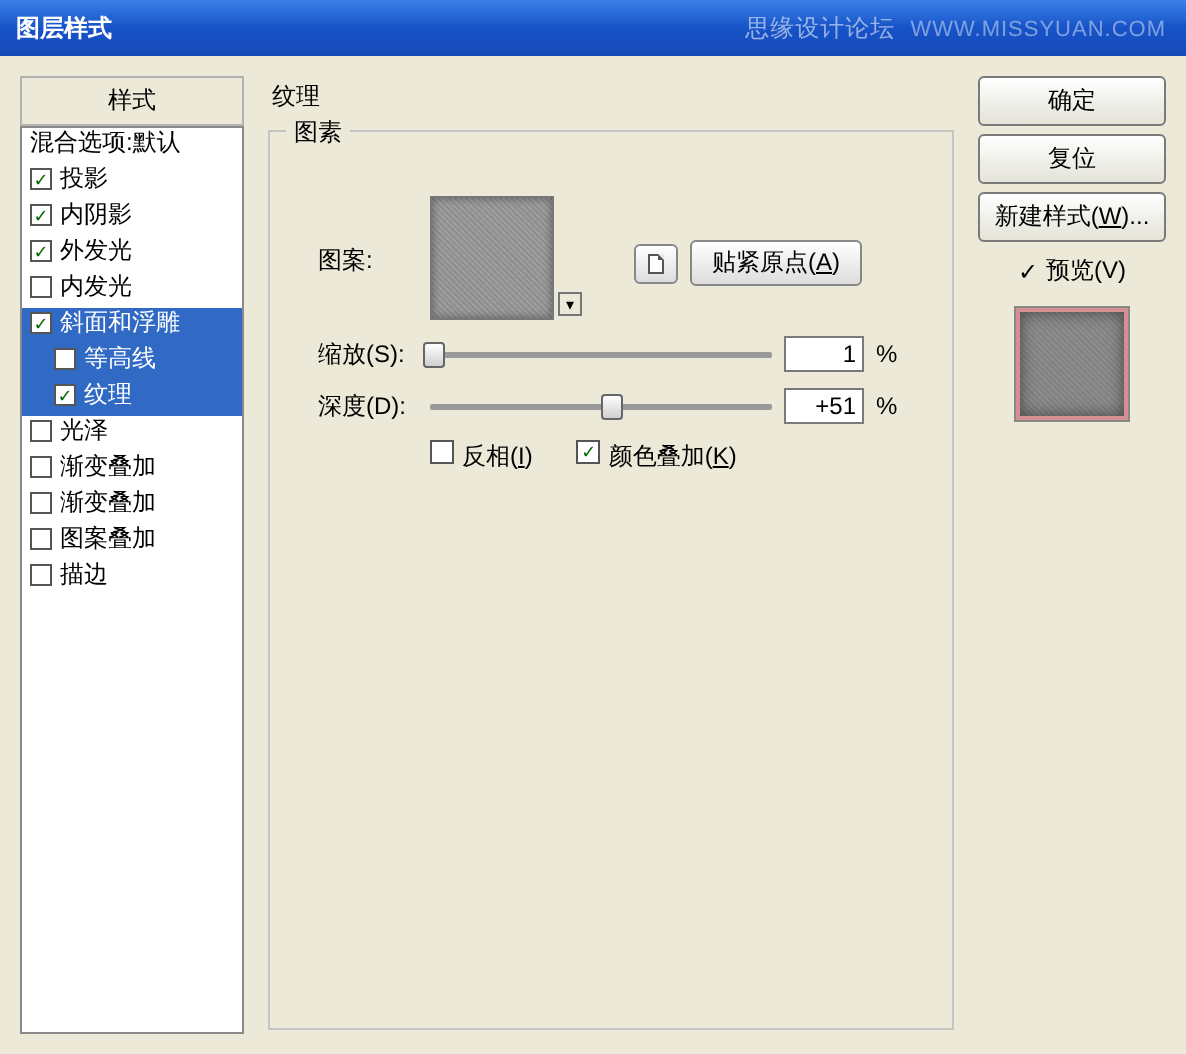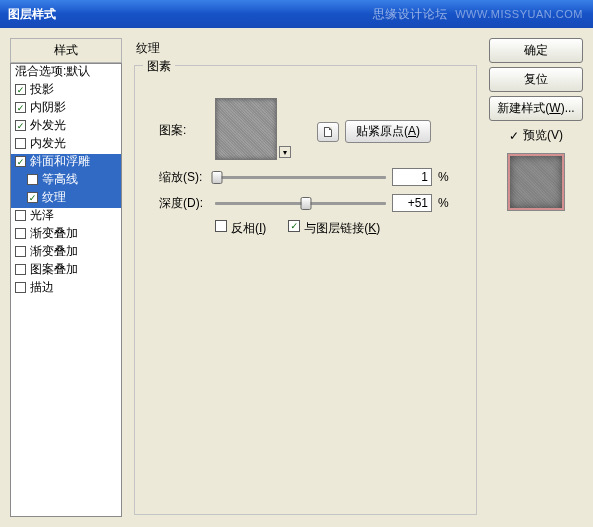--- a/index.html
+++ b/index.html
@@ -182,21 +182,21 @@
         <span class="pct">%</span>
       </div>
 
       <div class="row" style="margin-left:56px; gap:22px;">
         <label class="check-line">
           <span class="cb2" id="invert-cb"></span>
           <span><span>反相(</span><span class="ul">I</span><span>)</span></span>
         </label>
         <label class="check-line">
           <span class="cb2" id="link-cb">✓</span>
-          <span><span>与图层链接(</span><span class="ul">K</span><span>)</span></span>
+          <span><span>颜色叠加(</span><span class="ul">K</span><span>)</span></span>
         </label>
       </div>
 
     </div>
   </div>
 
   <div class="col-right">
     <button class="btn">确定</button>
     <button class="btn">复位</button>
     <button class="link-btn">

